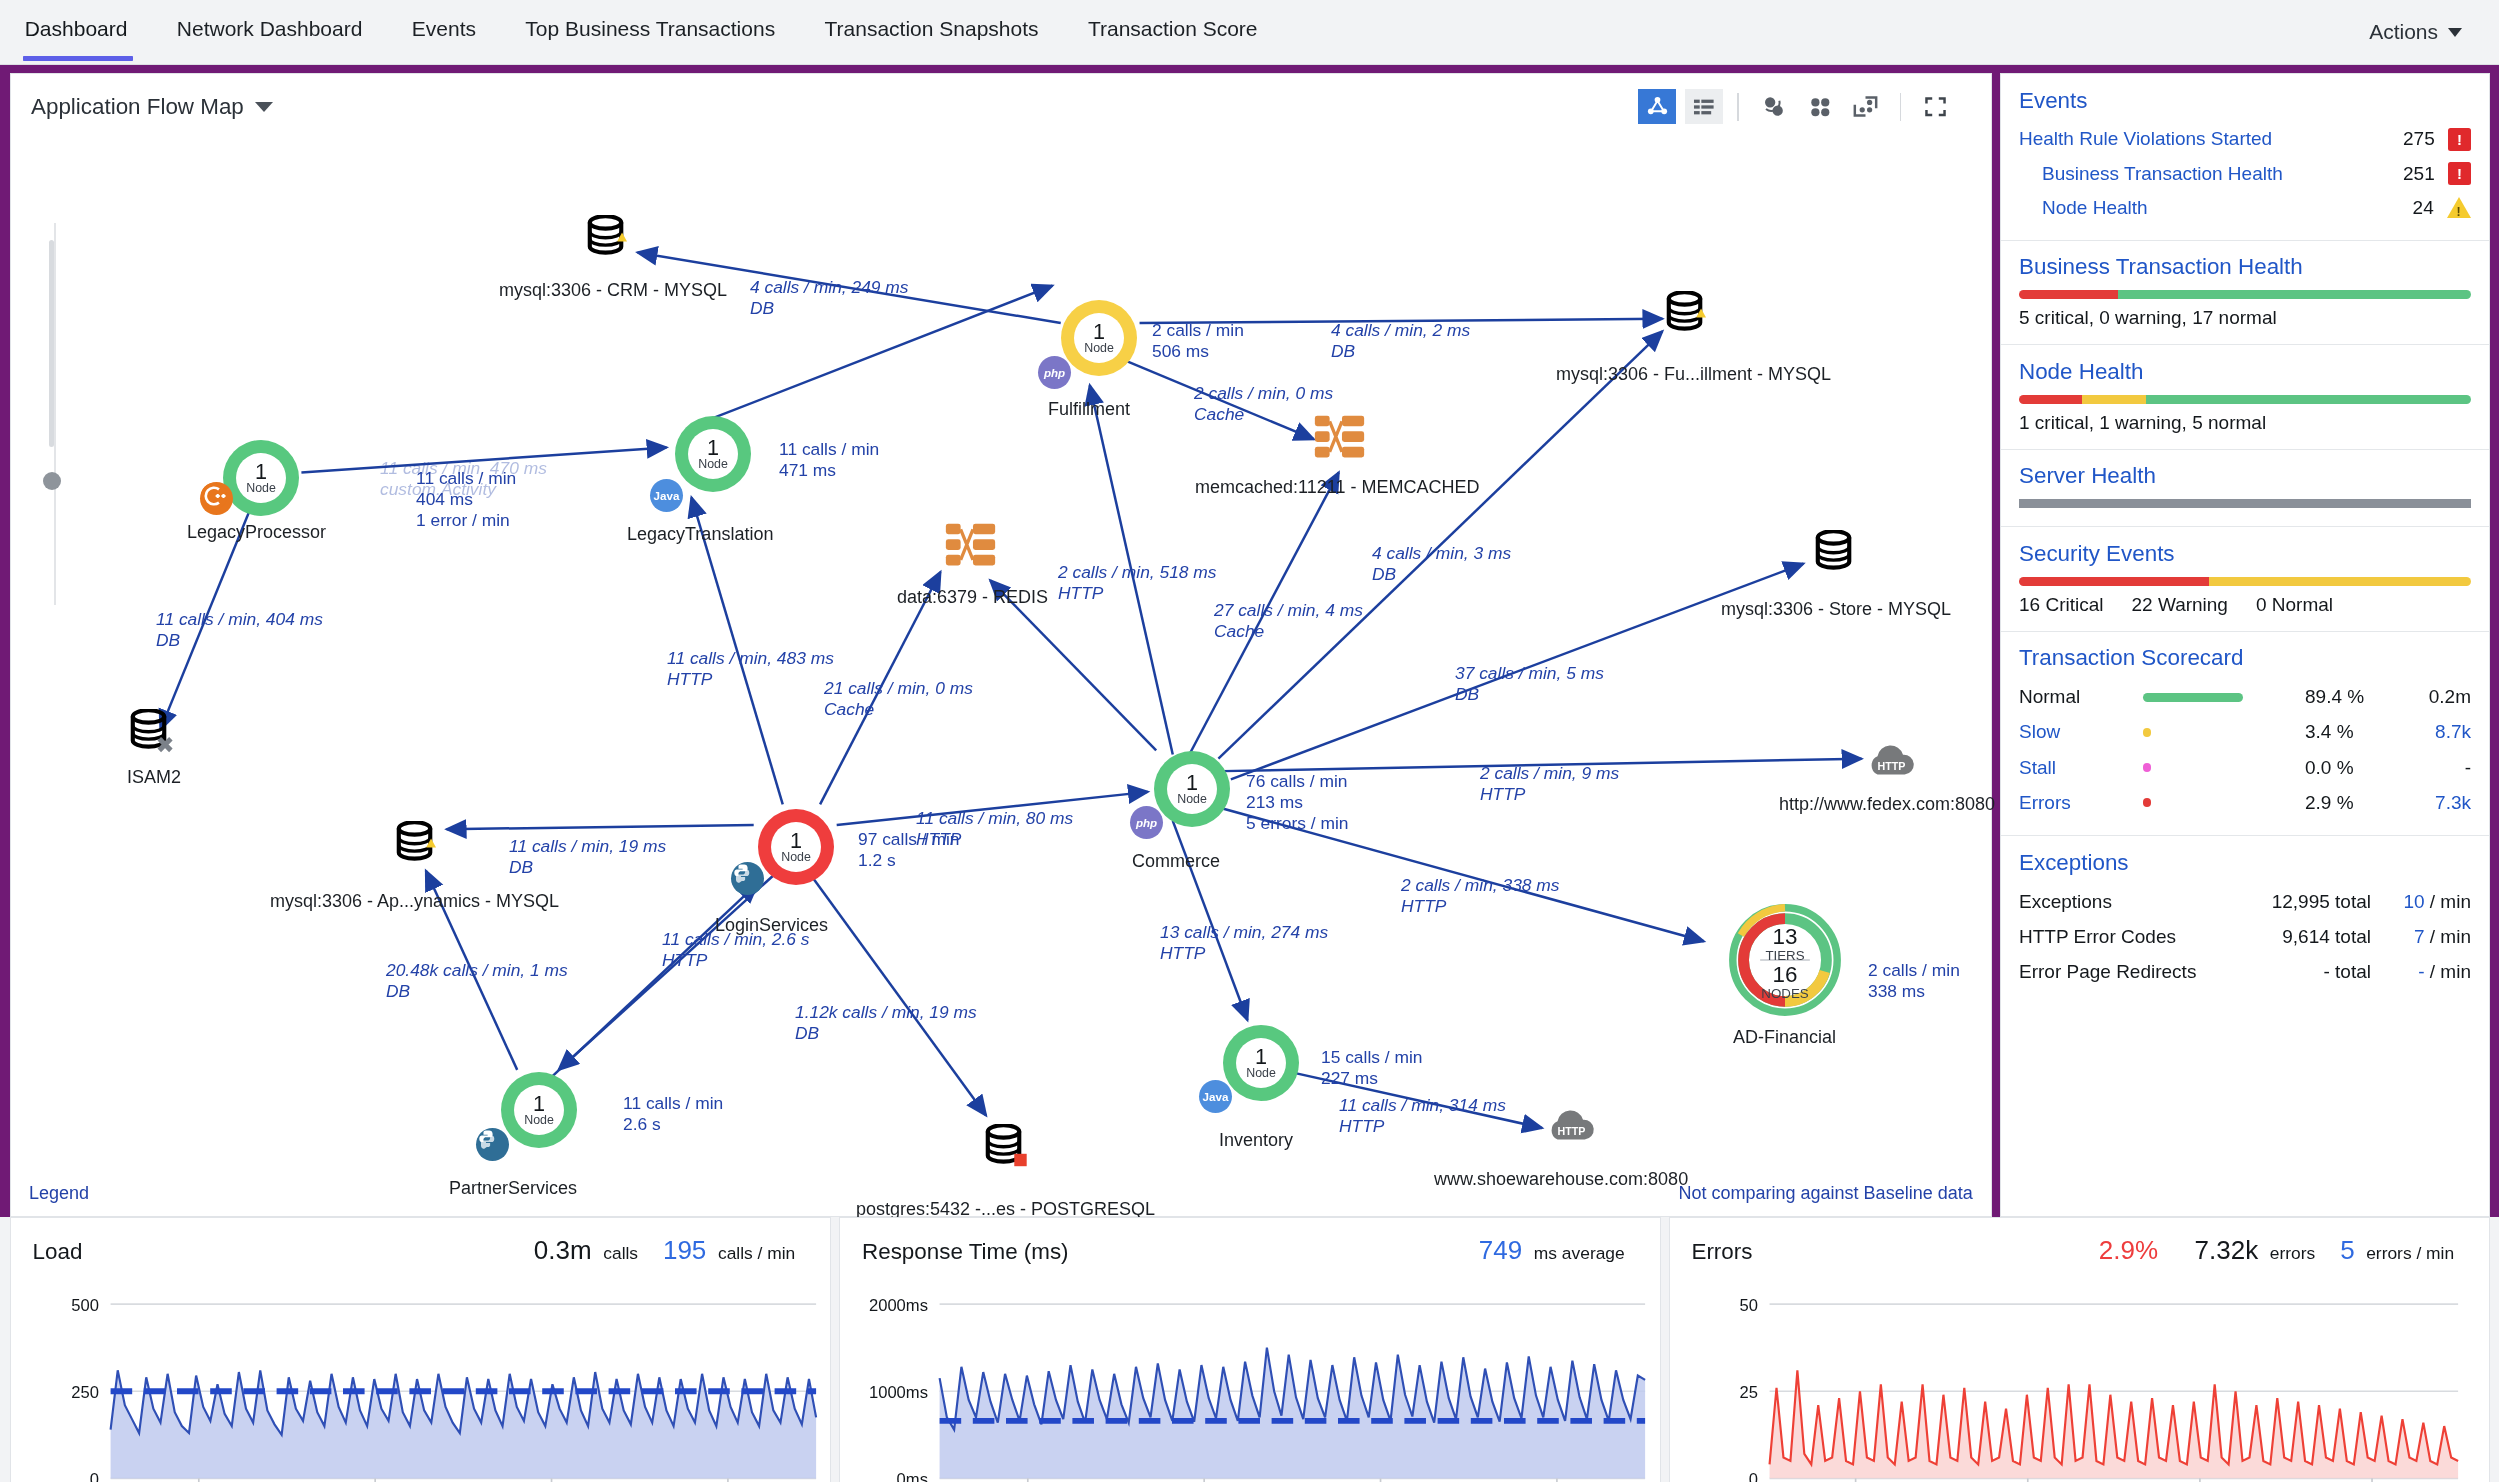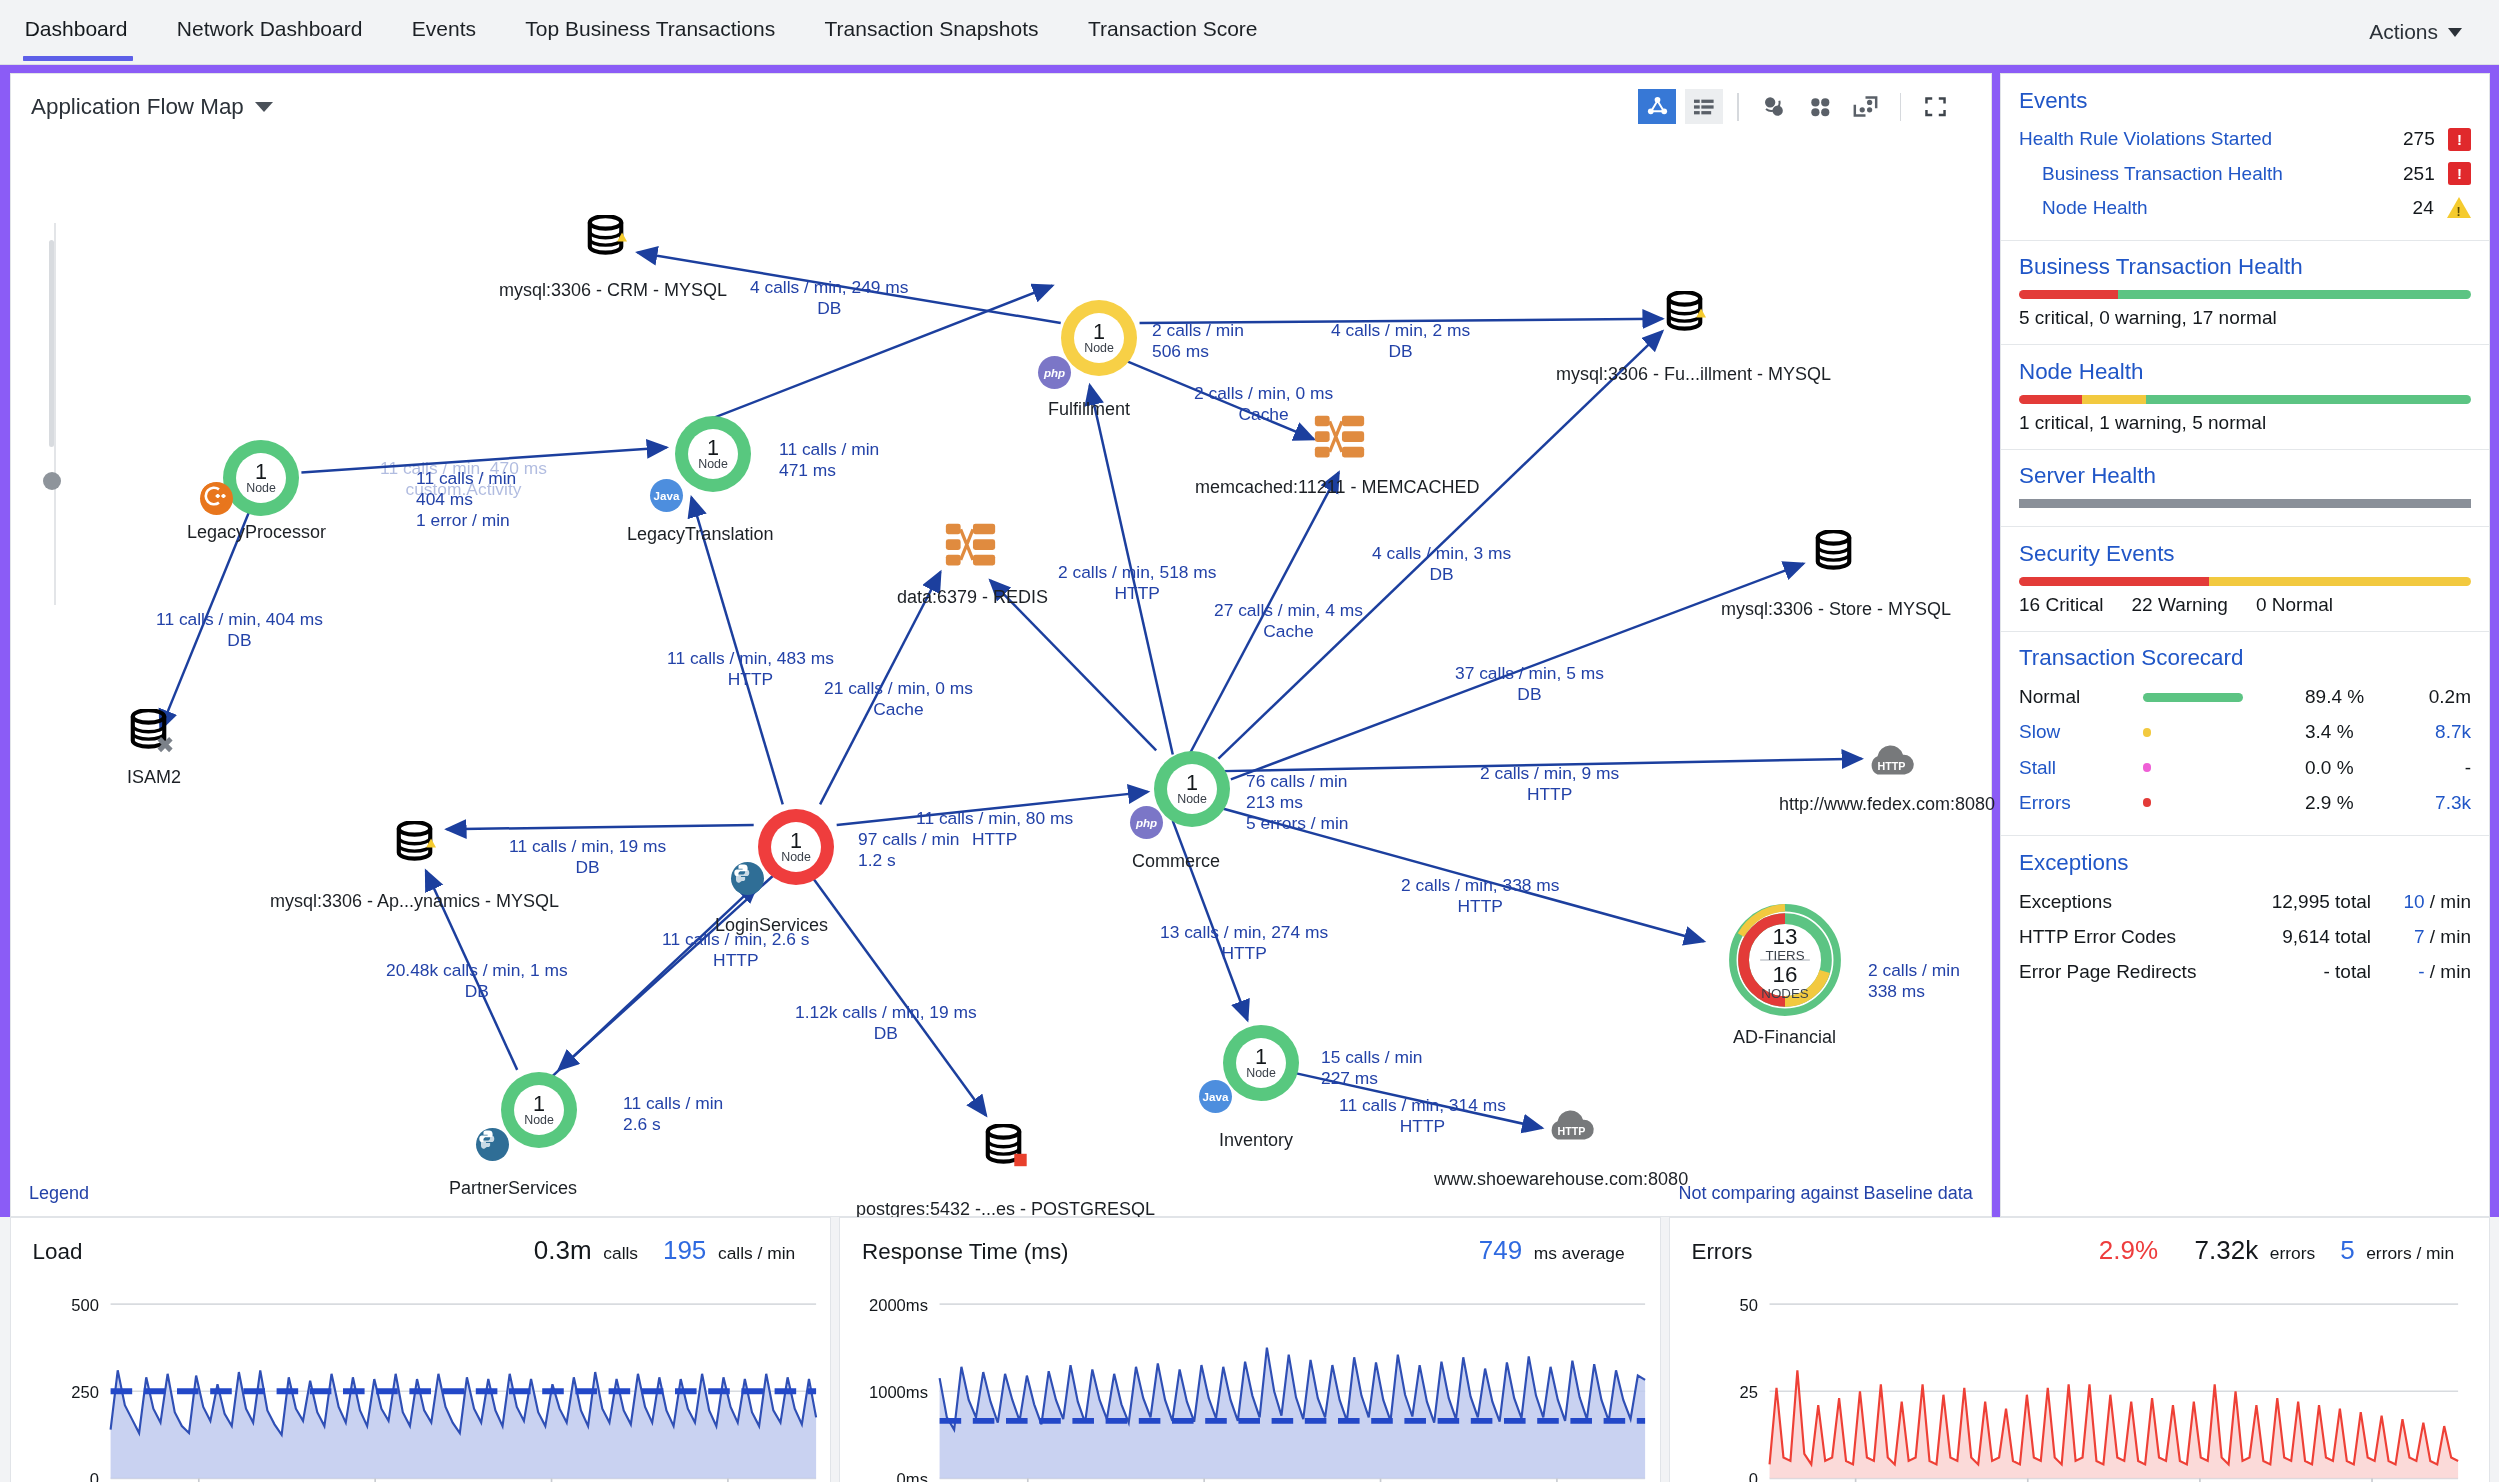--- a/index.html
+++ b/index.html
@@ -13,41 +13,41 @@
     padding:11.6px 1.7px 18px 1.7px; cursor:pointer; }
   .tab.active { color:#14181c; font-weight:400; }
   .tab.active:after { content:""; position:absolute; bottom:3.3px; height:5px;
     background:#5d5fe8; width:110px; left:23px; border-radius:0.8px; }
   .actions { margin-left:auto; display:flex; align-items:center; gap:10px;
     font-size:21px; color:#2b3138; padding-right:15px; }
   .chev { width:0;height:0;border-left:7.5px solid transparent;border-right:7.5px solid transparent;
     border-top:9px solid #2b3138; }
 
   
-  .body { display:flex; height:1152px; background:#8b5cf6; padding:8.3px 10px 0 10px; gap:8.3px;}
+  .body { display:flex; height:1152px; background:#701a75; padding:8.3px 10px 0 10px; gap:8.3px;}
   .mapcard { flex:1; background:#fff; border:0.8px solid #e1e4e8; position:relative; }
   .sidecard { width:490px; background:#fff; border:0.8px solid #e1e4e8; overflow:hidden;}
 
   
   .maphdr { display:flex; align-items:center; padding:15px 20px 0 20px; }
   .maptitle { font-size:22.4px; color:#2b3138; display:flex; align-items:center; gap:11.6px;}
   .caret { width:0;height:0;border-left:9px solid transparent;border-right:9px solid transparent;
     border-top:10.8px solid #4a5159; }
   .toolbar { margin-left:auto; display:flex; align-items:center; gap:8.3px; padding-right:16.6px;}
   .tbtn { width:38px;height:35px; display:flex;align-items:center;justify-content:center;
     background:#eceef0; cursor:pointer;}
   .tbtn.on { background:#3778d6; }
   .tsep { width:1.7px;height:28px;background:#d6d9dd; margin:0 6.6px;}
 
   
   .canvas { position:absolute; inset:0; }
   .canvas svg { position:absolute; left:0; top:0; }
   .lbl { position:absolute; color:#2342a8; font-size:17.4px; line-height:21px;
     white-space:pre; }
-  .lbl.ctr { text-align:center; }
+  .lbl.ctr { text-align:left;font-style:italic; }
   .nlbl { position:absolute; color:#1c2025; font-size:18px; white-space:nowrap; }
 
   .node { position:absolute; width:76px; height:76px; border-radius:50%;
     display:flex; flex-direction:column; align-items:center; justify-content:center;
     cursor:pointer; }
   .node .inner { width:50px;height:50px;border-radius:50%;background:#fff;
     display:flex;flex-direction:column;align-items:center;justify-content:center;}
   .node .num { font-size:21.6px; color:#14181c; line-height:20px;}
   .node .sub { font-size:12.4px; color:#3a4049; line-height:12.4px;}
   .n-green { background:#58c87f; }

